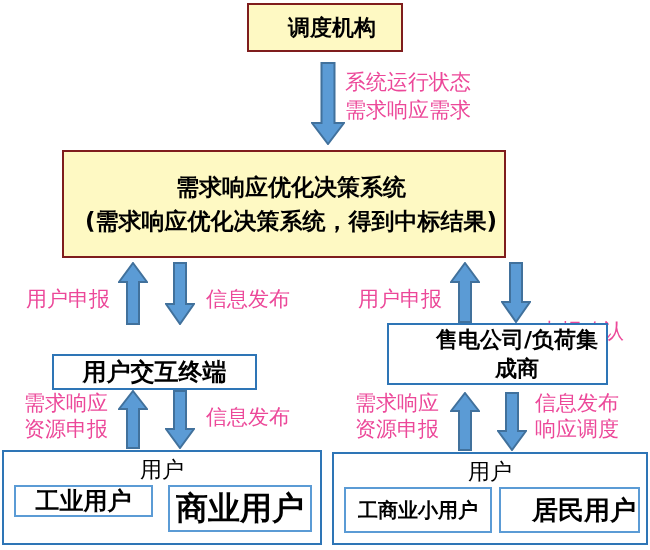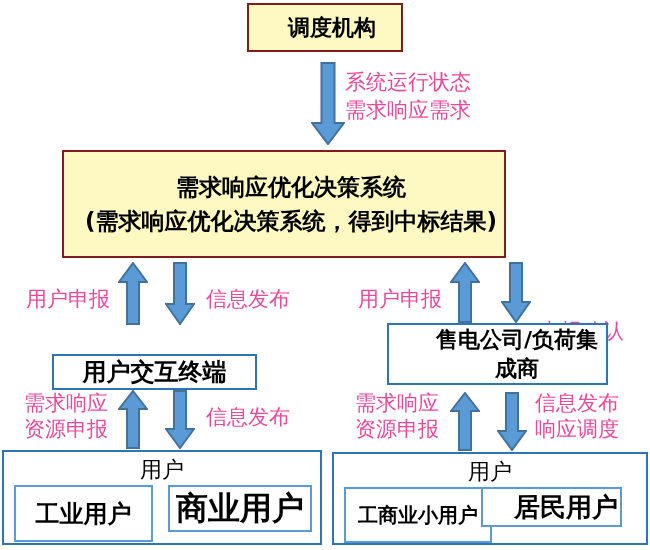--- a/index.html
+++ b/index.html
@@ -94,31 +94,31 @@
   <svg class="abs arrow" style="left:497px; top:392px;" width="30" height="59" viewBox="0 0 30 59">
     <polygon points="9,1 21,1 21,39 29,39 15,58 1,39 9,39"></polygon>
   </svg>
   <div class="abs flow-label" style="left:355px; top:390px; line-height:26px;">需求响应
 资源申报</div>
   <div class="abs flow-label" style="left:535px; top:390px; line-height:26px;">信息发布
 响应调度</div>
 
   <div class="abs" style="left:2px; top:450px; width:320px; height:95px; background:#fff; border:2px solid #2E75B6;">
     <div class="group-title" style="margin-top:3px;">用户</div>
-    <div class="inner-box" style="position:absolute; left:10px; top:33px; width:139px; height:57px; font-size:24px;">
+    <div class="inner-box" style="position:absolute; left:10px; top:33px; width:139px; height:32px; font-size:24px;">
       <span>工业用户</span>
     </div>
     <div class="inner-box" style="position:absolute; left:164px; top:33px; width:144px; height:47px; font-size:32px;">
       <span>商业用户</span>
     </div>
   </div>
 
   <div class="abs" style="left:332px; top:452px; width:316px; height:93px; background:#fff; border:2px solid #2E75B6;">
     <div class="group-title" style="margin-top:3px;">用户</div>
-    <div class="inner-box" style="position:absolute; left:10px; top:33px; width:148px; height:56px; font-size:20px;justify-content:center;">
+    <div class="inner-box" style="position:absolute; left:10px; top:33px; width:148px; height:46px; font-size:20px;justify-content:center;">
       <span>工商业小用户</span>
     </div>
-    <div class="inner-box" style="position:absolute; left:147px; top:33px; width:141px; height:40px; font-size:26px;padding-left:29px;">
+    <div class="inner-box" style="position:absolute; left:165px; top:33px; width:141px; height:46px; font-size:26px;padding-left:29px;">
       <span>居民用户</span>
     </div>
   </div>
 
 </div>
 
 </body></html>

